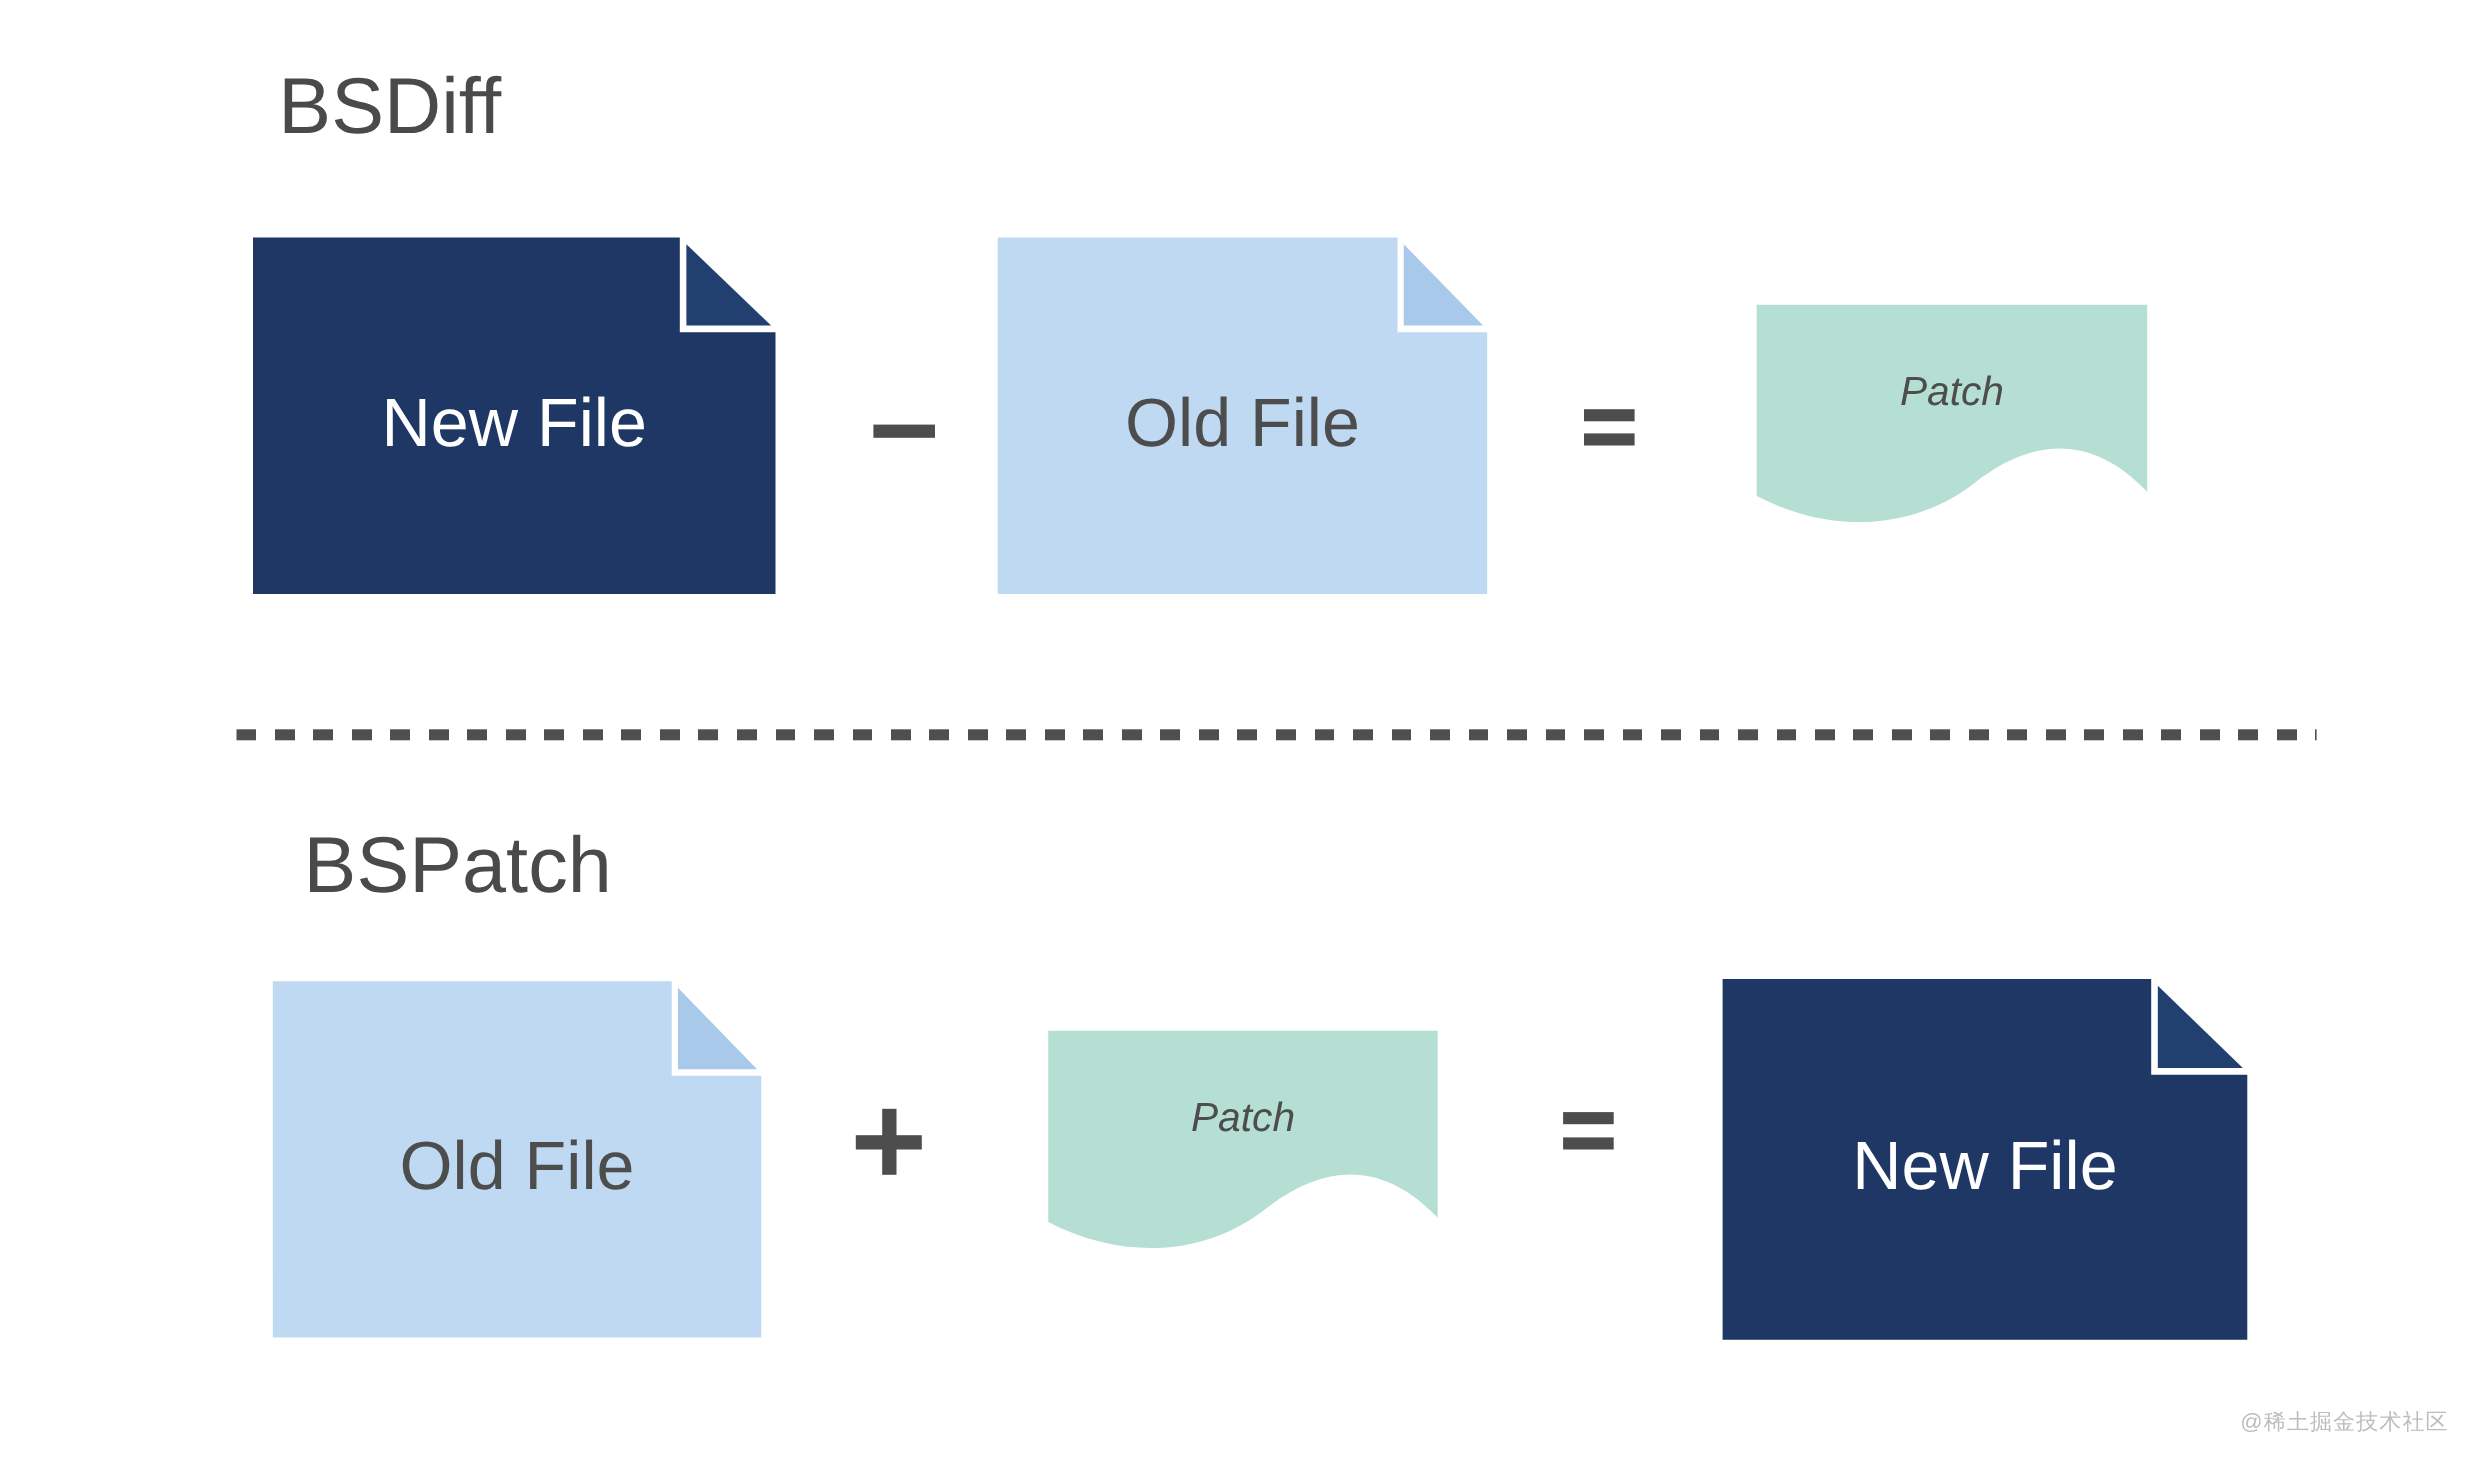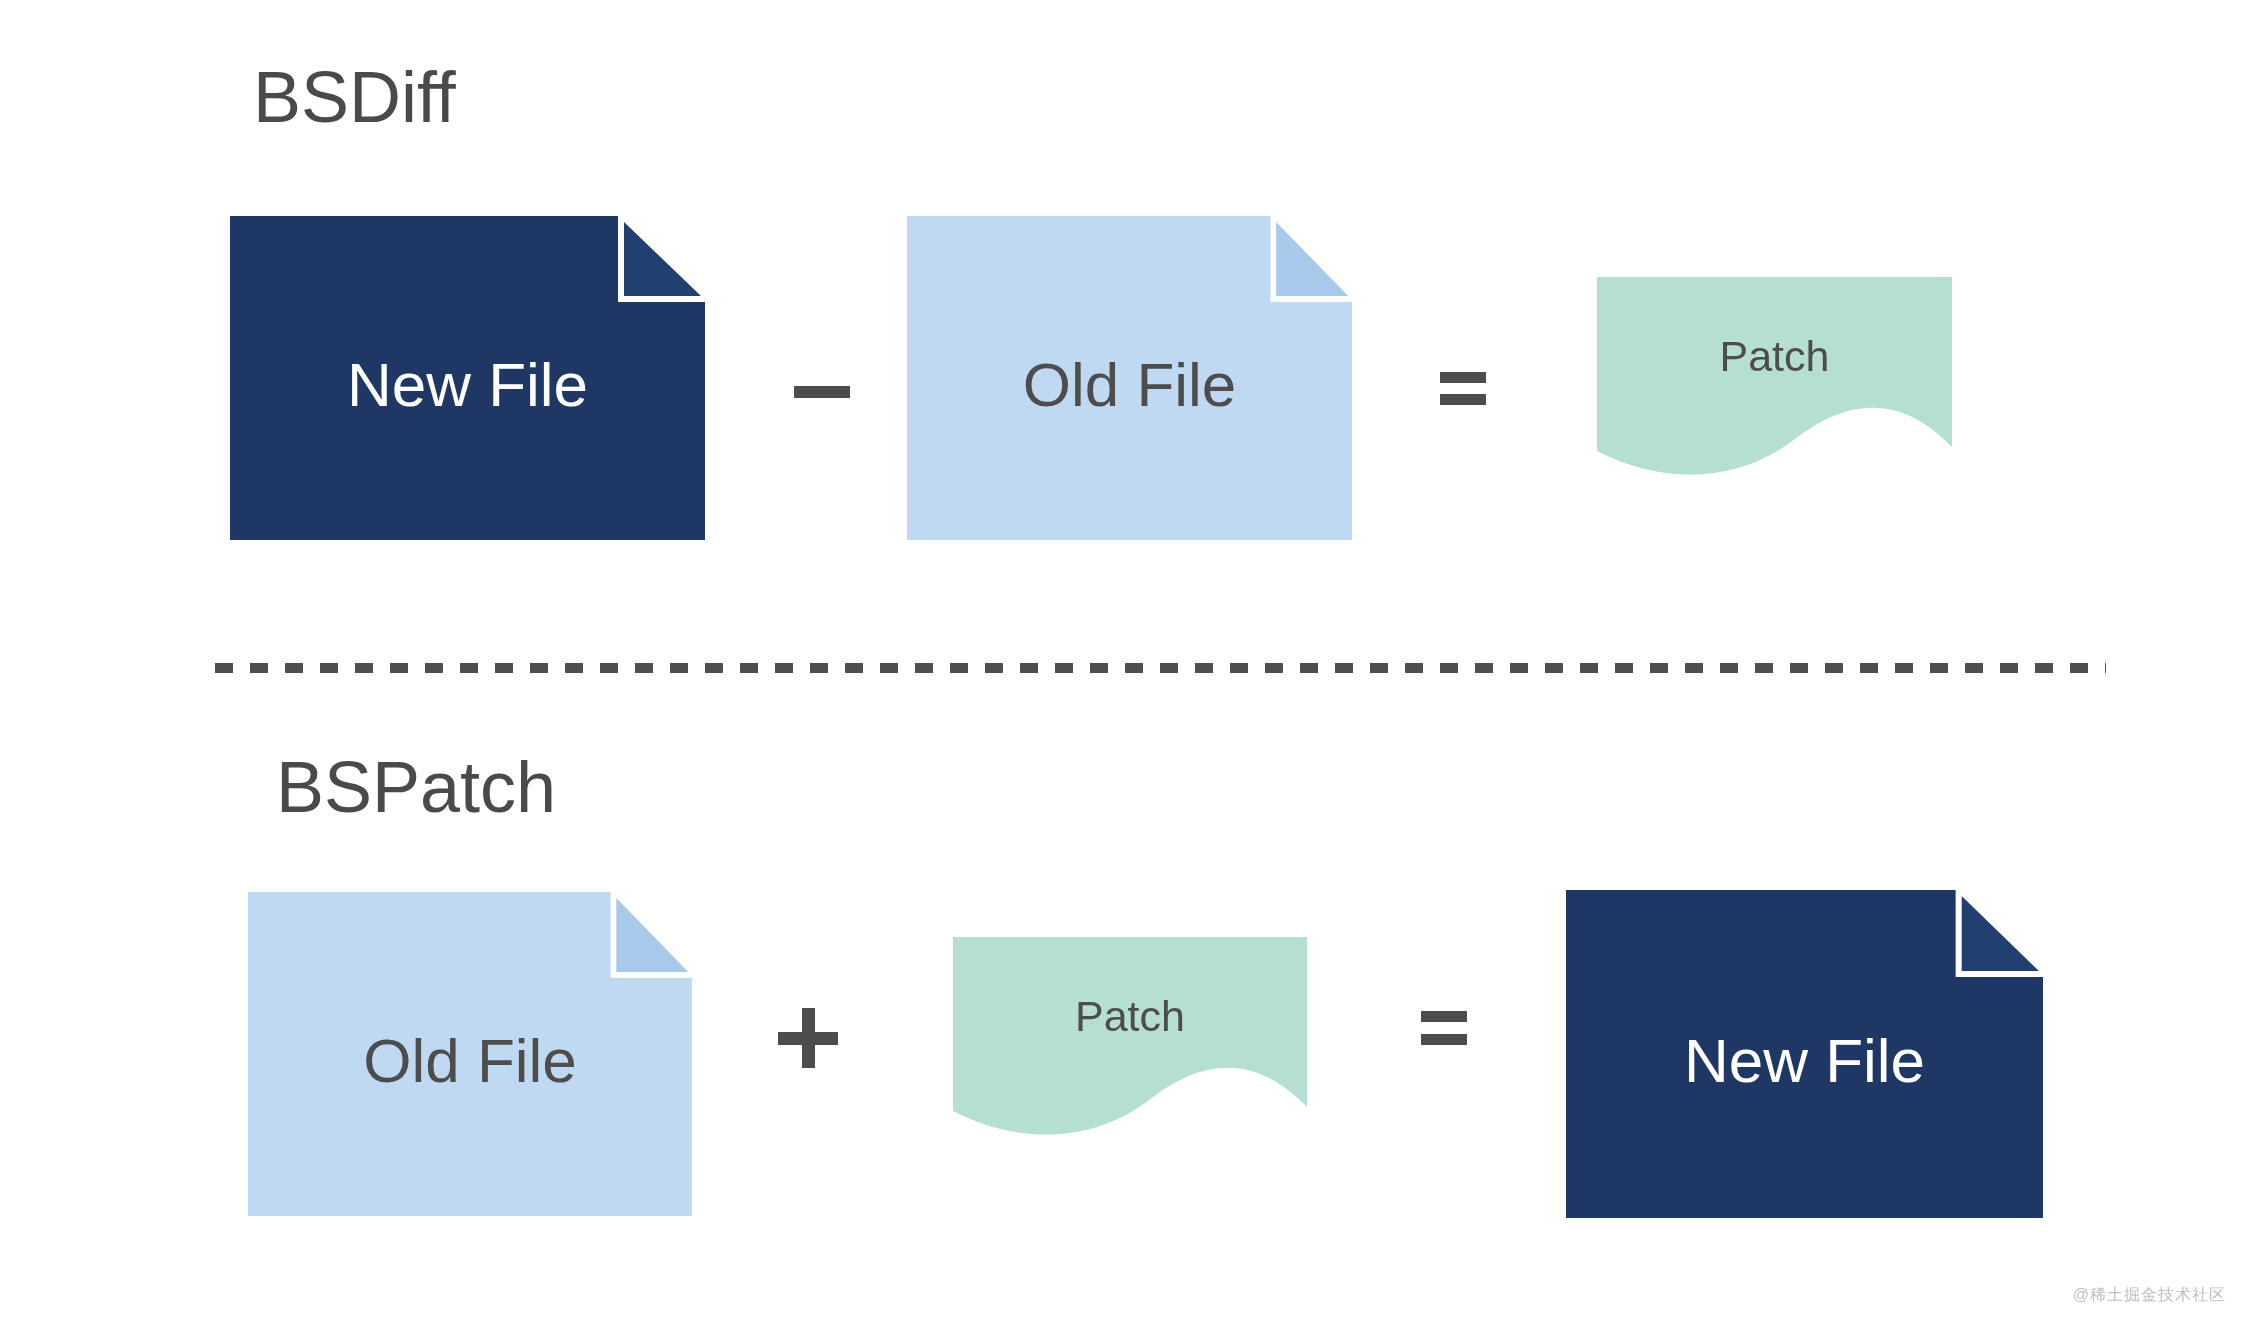--- a/index.html
+++ b/index.html
@@ -51,21 +51,22 @@
     white-space: nowrap;
     pointer-events: none;
   }
   .file-label {
     inset: 0;
     padding-top: 12px;
     font-size: 62px;
   }
   .patch-label {
     left: 0; top: 0; width: 100%; height: 158px;
-    font-size: 43px;
+    font-size: 37px;
+    font-style: italic;
   }
   .light-label { color: var(--label_light); }
   .dark-label  { color: var(--label_dark); }
 
   .op { position: absolute; }
   #op-minus {
     left: 794px; top: 386px; width: 56px; height: 12px;
     background: var(--operator);
   }
   .op-equals {
@@ -94,21 +95,21 @@
     background: repeating-linear-gradient(
       to right,
       var(--divider) 0px, var(--divider) 18px,
       transparent 18px, transparent 35px
     );
   }
 
   #watermark {
     position: absolute;
     right: 30px; bottom: 20px;
-    font-size: 16px;
+    font-size: 20px;
     letter-spacing: 1px;
     color: var(--watermark);
   }
 </style>
 </head>
 <body>
 
 <div class="canvas">
 
   <div class="section-title" id="bsdiff-title">BSDiff</div>

